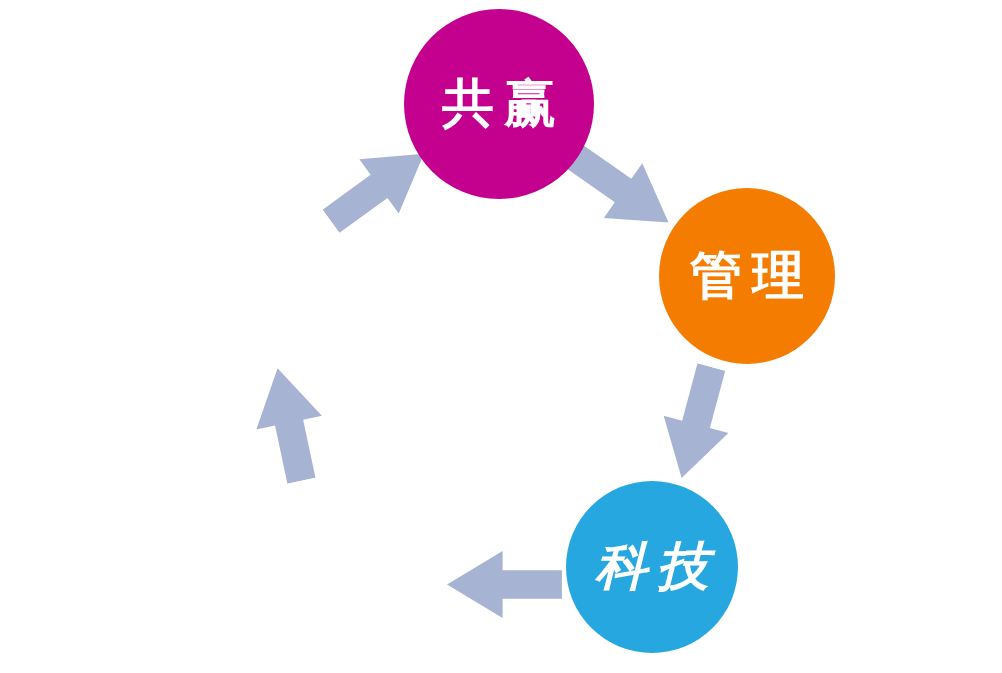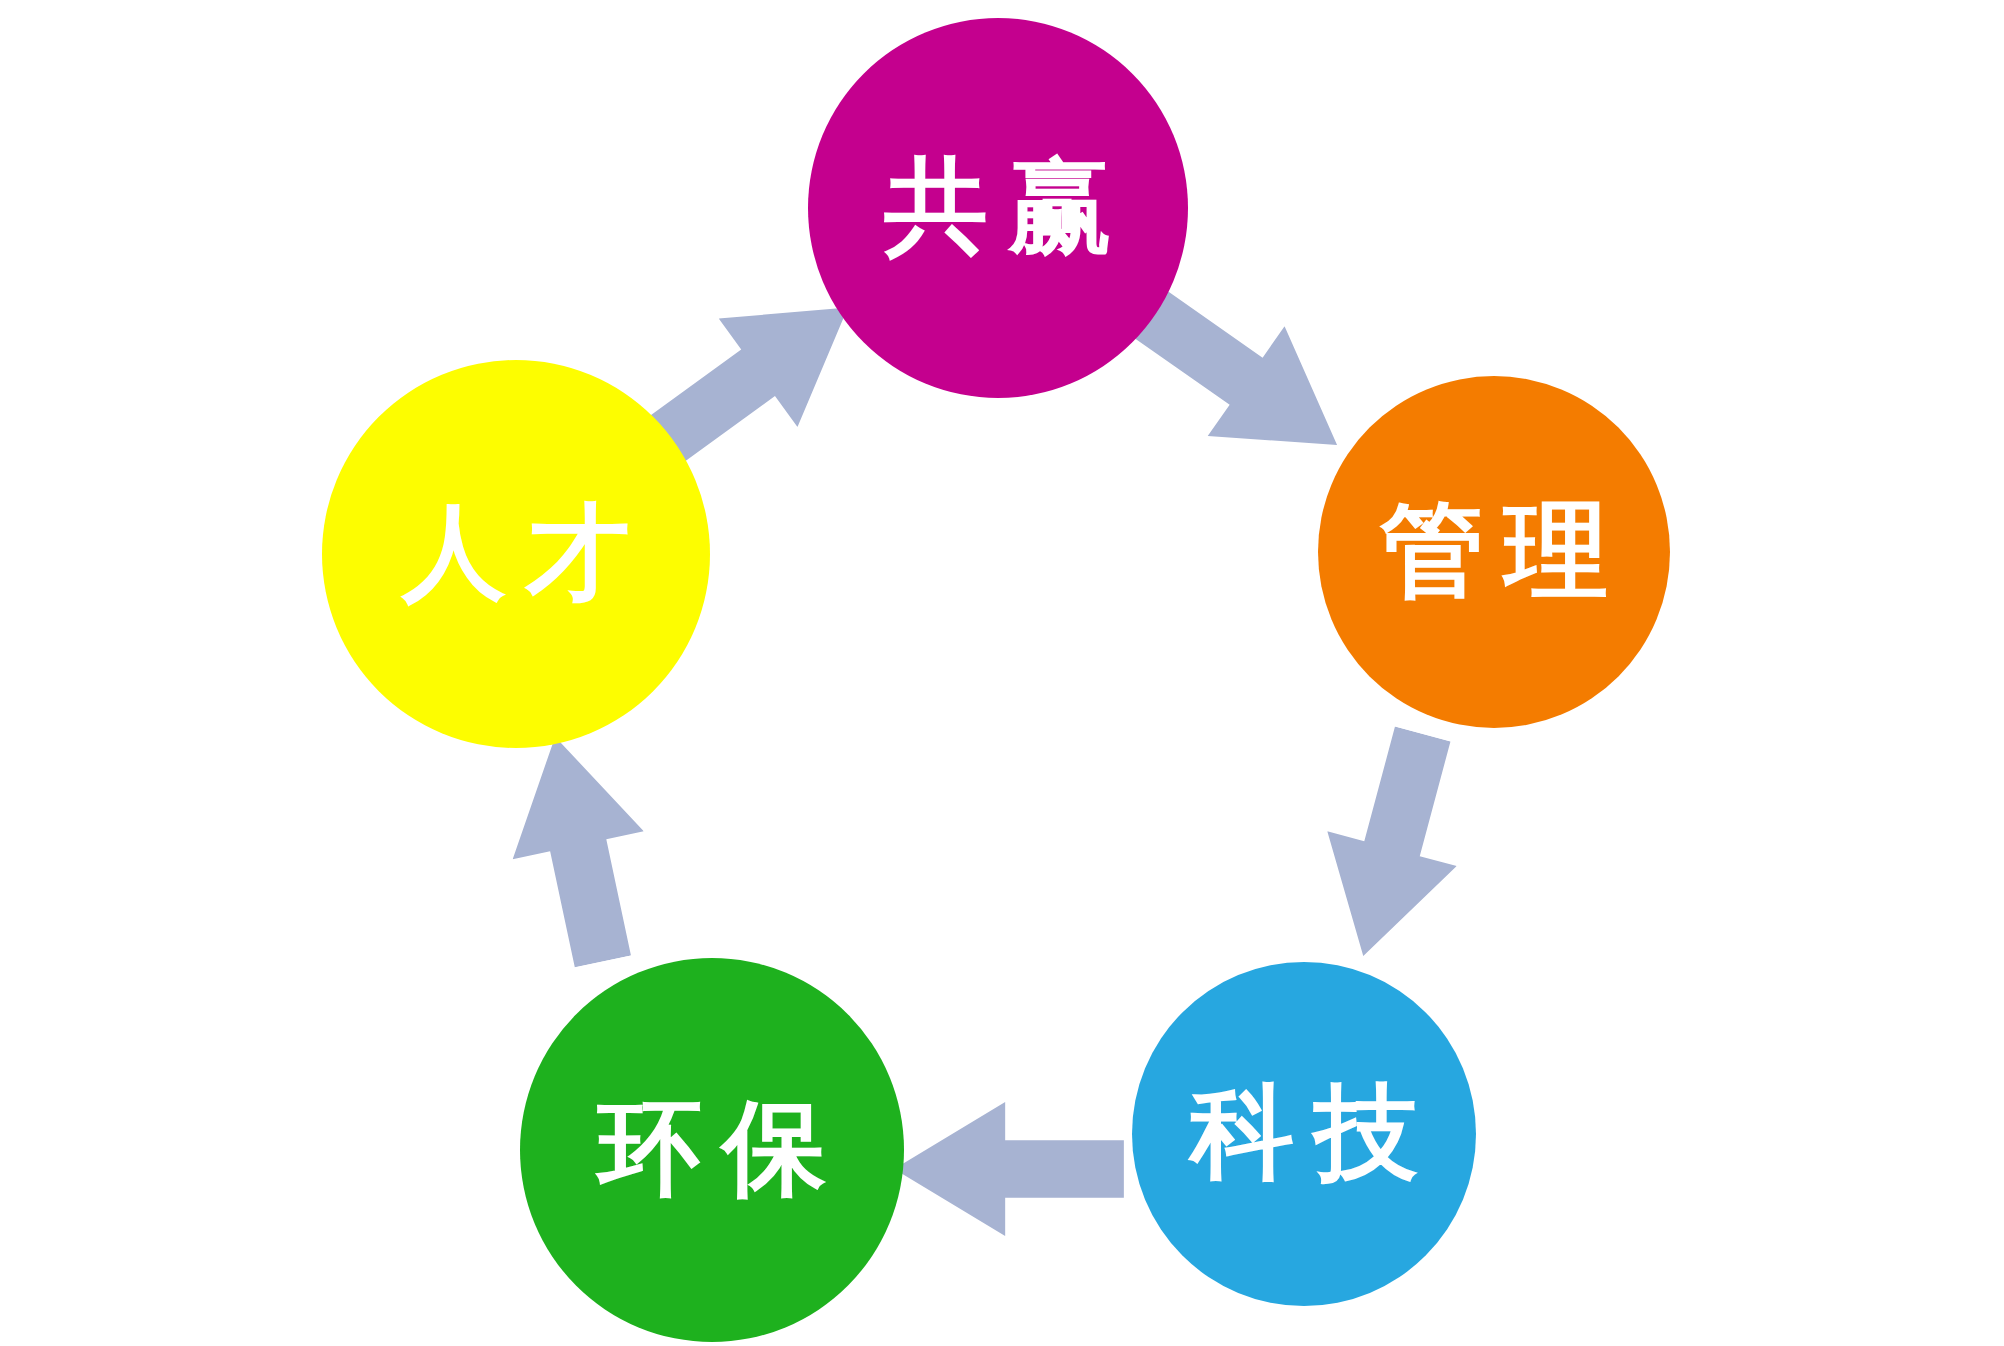--- a/index.html
+++ b/index.html
@@ -27,21 +27,21 @@
     font-weight: bold;
     font-size: 52px;
     letter-spacing: 10px;
     padding-left: 10px; 
     white-space: nowrap;
     user-select: none;
   }
   
   .node-winwin      { left: 404px; top: 9px;   width: 190px; height: 190px; }
   .node-management  { left: 659px; top: 188px; width: 176px; height: 176px; }
-  .node-technology  { left: 566px; top: 481px; width: 172px; height: 172px; }
+  .node-technology  { left: 566px; top: 481px; width: 172px; height: 172px; font-style: italic; }
   .node-environment { left: 260px; top: 479px; width: 192px; height: 192px; }
   .node-talent      { left: 161px; top: 180px; width: 194px; height: 194px; }
 
   .arrow {
     position: absolute;
     width: 115px;
     height: 67px;
   }
   .arrow svg { display: block; width: 115px; height: 67px; }
 
@@ -91,21 +91,15 @@
   </div>
 
   <div class="node node-management" style="background-color: rgb(244, 124, 0); align-items: center;">
     <span class="node-label">管理</span>
   </div>
 
   <div class="node node-technology" style="background-color: rgb(39, 167, 224);">
     <span class="node-label">科技</span>
   </div>
 
-  <div class="node node-environment" style="background-color: rgb(30, 177, 30);">
-    <span class="node-label">环保</span>
-  </div>
 
-  <div class="node node-talent" style="background-color: rgb(253, 253, 0);">
-    <span class="node-label">人才</span>
-  </div>
 
 </div>
 
 </body></html>

